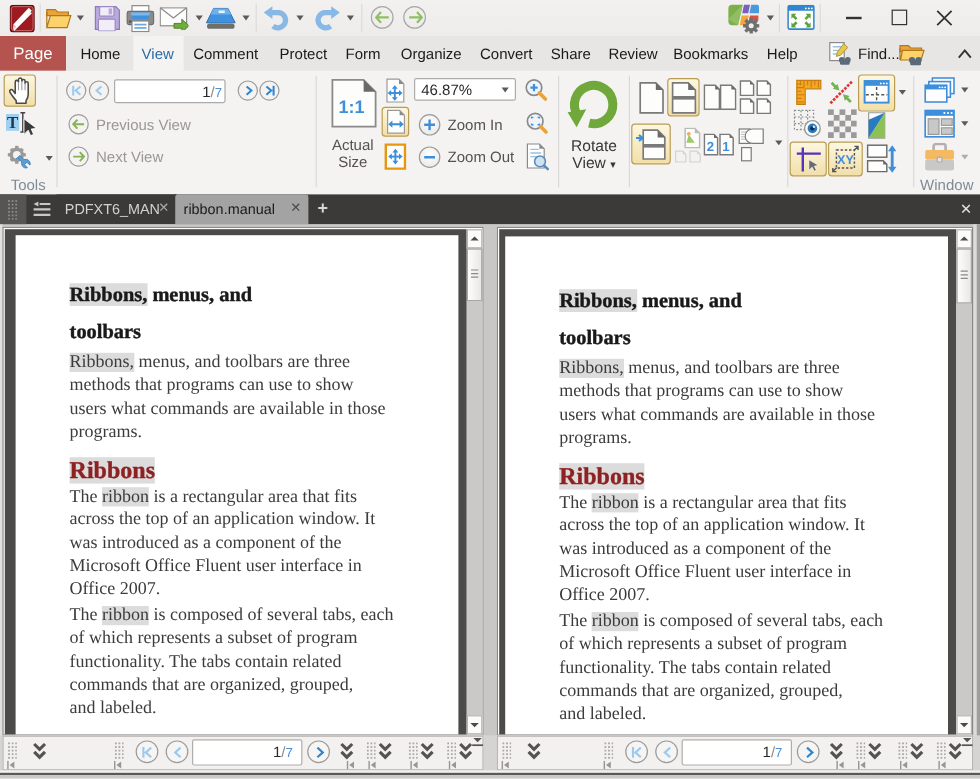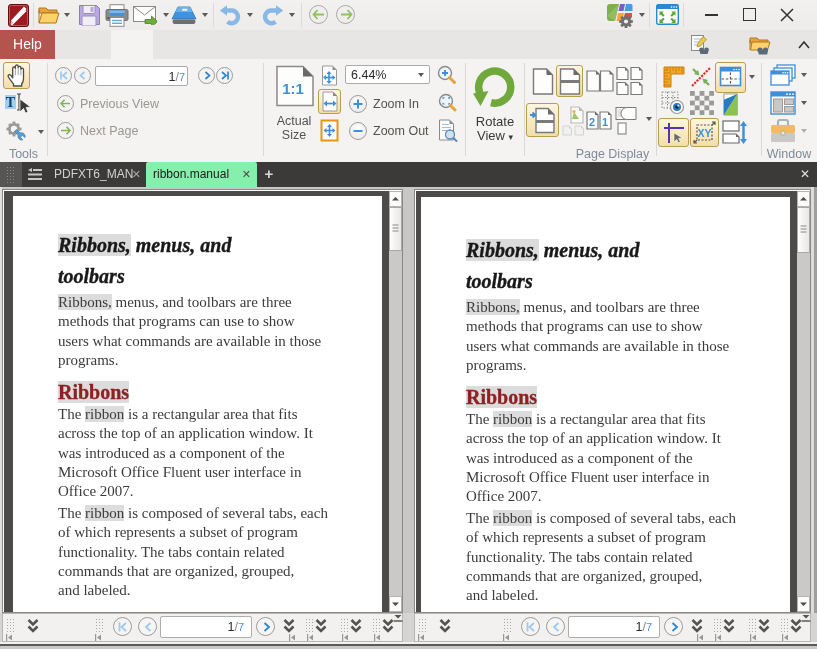--- a/index.html
+++ b/index.html
@@ -4,21 +4,21 @@
 html,body{margin:0;padding:0;}
 #app{position:relative;width:817px;height:649px;font-family:"Liberation Sans",sans-serif;overflow:hidden;background:#f0efed;}
 .ab{position:absolute;}
 .sep{position:absolute;width:1px;background:#dbd9d7;}
 .glabel{position:absolute;font-size:12.5px;color:#7f8b97;text-align:center;white-space:nowrap;}
 .circ{position:absolute;width:17px;height:17px;border:1px solid #9b9b9b;border-radius:50%;box-sizing:border-box;}
 .hlbtn{position:absolute;background:linear-gradient(#fdf7e0,#f2dfa8);border:1px solid #b99c52;border-radius:3px;box-sizing:border-box;}
 .grip{position:absolute;width:8px;background-image:radial-gradient(#aba9a7 0.9px, rgba(0,0,0,0) 1px);background-size:3px 3px;}
 .rlab{position:absolute;font-size:12.5px;color:#55524e;white-space:nowrap;}
 .pagebox{font-family:"Liberation Serif",serif;}
-.h1{position:absolute;font-size:20px;font-weight:bold;line-height:31px;color:#191919;white-space:nowrap;font-style:italic;-webkit-text-stroke:0.35px #191919;}
+.h1{position:absolute;font-size:17px;font-weight:bold;line-height:31px;color:#191919;white-space:nowrap;-webkit-text-stroke:0.35px #191919;}
 .h2{position:absolute;font-size:20px;line-height:24px;font-weight:bold;color:#8e2222;white-space:nowrap;-webkit-text-stroke:0.3px #8e2222;}
 .body{position:absolute;font-size:15px;line-height:19.3px;color:#3b3b3b;white-space:nowrap;}
 .hl{background:#dcdcdc;}
 .sbar{background:#cbc9c7;}
 .sbtn{position:absolute;left:0;width:13px;height:16px;background:#fcfbfa;border:1px solid #b5b3b1;box-sizing:border-box;}
 .sthumb{position:absolute;left:0;width:13px;background:linear-gradient(90deg,#fdfdfc,#e9e7e5);border:1px solid #aaa8a6;box-sizing:border-box;}
 .tbar{background:#f2f1ef;border:1px solid #b8b6b4;box-sizing:border-box;}
 .tcirc{position:absolute;width:19px;height:19px;border:1px solid #9b9b9b;border-radius:50%;box-sizing:border-box;background:#f6f5f4;}
 .pgbox{position:absolute;height:22px;background:#fff;border:1px solid #b0aeac;border-radius:2px;box-sizing:border-box;font-size:12.5px;color:#2a2a2a;text-align:right;line-height:20px;}
 </style></head>
@@ -147,22 +147,36 @@
       </g>
 </svg>
 <div class="ab" style="left:683px;top:3px;width:1px;height:24px;background:#dddbd9"></div>
 <div class="ab" style="left:705px;top:14px;width:13px;height:1.5px;background:#333"></div>
 <div class="ab" style="left:743px;top:8px;width:11px;height:11px;border:1.5px solid #333"></div>
 <svg class="ab" style="left:780px;top:8px" width="14" height="14" viewBox="0 0 14 14">
       <path d="M1 1 L13 13 M13 1 L1 13" stroke="#333" stroke-width="1.5"></path>
     </svg>
 
 <div class="ab" style="left:0;top:30px;width:817px;height:29px;background:#e7e6e4;"></div>
-<div class="ab" style="left:0;top:30px;width:55px;height:29px;background:#b5534f;color:#fff;font-size:14px;text-align:center;line-height:29px;">Help</div>
+<div class="ab" style="left:0;top:30px;width:55px;height:29px;background:#b5534f;color:#fff;font-size:14px;text-align:center;line-height:29px;">Page</div>
 <div class="ab" style="left:111px;top:30px;width:42px;height:29px;background:#f4f3f2;"></div>
+<div class="ab" id="menutabs" style="left:0;top:30px;width:817px;height:29px;font-size:12.5px;color:#1a1a1a;">
+<span class="ab" style="left:67px;top:8px;">Home</span>
+<span class="ab" style="left:118px;top:8px;color:#2a6da8;">View</span>
+<span class="ab" style="left:161px;top:8px;">Comment</span>
+<span class="ab" style="left:233px;top:8px;">Protect</span>
+<span class="ab" style="left:288px;top:8px;">Form</span>
+<span class="ab" style="left:334px;top:8px;">Organize</span>
+<span class="ab" style="left:400px;top:8px;">Convert</span>
+<span class="ab" style="left:459px;top:8px;">Share</span>
+<span class="ab" style="left:507px;top:8px;">Review</span>
+<span class="ab" style="left:561px;top:8px;">Bookmarks</span>
+<span class="ab" style="left:639px;top:8px;">Help</span>
+<span class="ab" style="left:715px;top:8px;">Find...</span>
+</div>
 
 <svg class="ab" style="left:690px;top:34px" width="20" height="21" viewBox="0 0 20 21">
 <rect x="1.5" y="1.5" width="12" height="15" fill="#fdfdfd" stroke="#8a8a8a"></rect>
 <path d="M4 5 h7 M4 8 h7 M4 11 h5" stroke="#9ec0df" stroke-width="1.2"></path>
 <path d="M13 2.5 l3.5 3 -6 6.5 -3.5 1 0.8 -3.6 z" fill="#e8c84a" stroke="#a8923a" stroke-width="0.8"></path>
 <g fill="#5a6a78">
         <circle cx="11.5" cy="16" r="2.4"></circle>
         <circle cx="16.5" cy="16" r="2.4"></circle>
         <rect x="10" y="16" width="8" height="4" rx="1"></rect>
       </g>
@@ -237,21 +251,21 @@
       </svg>
 <div class="circ" style="left:57px;top:36px;"></div>
 <svg class="ab" style="left:60px;top:40px" width="11" height="9" viewBox="0 0 11 9">
         <path d="M4.5 0.8 L1 4.5 L4.5 8.2 M1 4.5 H10" fill="none" stroke="#84b354" stroke-width="1.6"></path>
       </svg>
 <div class="rlab" style="left:80px;top:38px;color:#9b9792;">Previous View</div>
 <div class="circ" style="left:57px;top:63px;"></div>
 <svg class="ab" style="left:60px;top:67px" width="11" height="9" viewBox="0 0 11 9">
         <path d="M6.5 0.8 L10 4.5 L6.5 8.2 M10 4.5 H1" fill="none" stroke="#84b354" stroke-width="1.6"></path>
       </svg>
-<div class="rlab" style="left:80px;top:65px;color:#9b9792;">Next Page</div>
+<div class="rlab" style="left:80px;top:65px;color:#9b9792;">Next View</div>
 
 <svg class="ab" style="left:274px;top:6px" width="42" height="42" viewBox="0 0 42 42">
 <path d="M3 1.5 h26 l10 10 v29 h-36 z" fill="#fdfdfc" stroke="#8a8a8a" stroke-width="1.5"></path>
 <path d="M29 1.5 l10 10 h-10 z" fill="#6a6a6a"></path>
 <text x="19" y="29" font-size="15" font-weight="bold" fill="#3d8edb" text-anchor="middle" font-family="Liberation Sans,sans-serif">1:1</text>
 </svg>
 <div class="rlab" style="left:263px;top:55px;width:62px;text-align:center;">Actual<br>Size</div>
 
 <svg class="ab" style="left:320px;top:6px" width="19" height="21" viewBox="0 0 19 21">
 <path d="M2.5 1 h10 l4 4 v15 h-14 z" fill="#fdfdfc" stroke="#9a9a9a"></path>
@@ -281,21 +295,21 @@
           <path d="M9.5 5 l2.5 3 h-5 z"></path>
           <path d="M9.5 18 l2.5-3 h-5 z"></path>
           <path d="M3.5 11.5 l3-2.5 v5 z"></path>
           <path d="M15.5 11.5 l-3-2.5 v5 z"></path>
           <rect x="8.7" y="7" width="1.6" height="9"></rect>
           <rect x="5.5" y="10.7" width="8" height="1.6"></rect>
         </g>
 </svg>
 
 <div class="ab" style="left:345px;top:6px;width:85px;height:19px;background:#fff;border:1px solid #ababab;border-radius:2px;box-sizing:border-box;"></div>
-<div class="ab" style="left:351px;top:9px;font-size:12.5px;color:#2a2a2a;">6.44%</div>
+<div class="ab" style="left:351px;top:9px;font-size:12.5px;color:#2a2a2a;">46.87%</div>
 <svg class="ab" style="left:417px;top:13px" width="8" height="6">
         <path d="M1 1 L4 5 L7 1 Z" fill="#5a5a5a"></path>
       </svg>
 <div class="circ" style="left:349px;top:36px;width:18px;height:18px;background:radial-gradient(circle at 50% 35%,#fefefe,#e8e6e4);"></div>
 <svg class="ab" style="left:353px;top:40px" width="10" height="10" viewBox="0 0 10 10">
         <path d="M5 0.5 V9.5 M0.5 5 H9.5" stroke="#3d8edb" stroke-width="2"></path>
       </svg>
 <div class="rlab" style="left:373px;top:38px;">Zoom In</div>
 <div class="circ" style="left:349px;top:63px;width:18px;height:18px;background:radial-gradient(circle at 50% 35%,#fefefe,#e8e6e4);"></div>
 <svg class="ab" style="left:353px;top:67px" width="10" height="10" viewBox="0 0 10 10">
@@ -395,21 +409,20 @@
 </svg>
 <svg class="ab" style="left:615px;top:46px" width="26" height="31" viewBox="0 0 26 31">
 <rect x="1" y="2.5" width="9" height="12" fill="#fdfdfc" stroke="#7a7a7a"></rect>
         <path d="M2.5 5 h6 M2.5 7 h6 M2.5 9 h6 M2.5 11 h6" stroke="#b8b8b8" stroke-width="0.8"></path>
 <path d="M12 2.5 h9 v12 h-9 a4 4 0 0 1 0 -12 z" fill="#fdfdfc" stroke="#7a7a7a"></path>
 <rect x="3" y="18" width="8" height="11" fill="#fdfdfc" stroke="#7a7a7a"></rect>
 </svg>
 <svg class="ab" style="left:645px;top:57px" width="8" height="6">
         <path d="M1 1 L4 5 L7 1 Z" fill="#5a5a5a"></path>
       </svg>
-<div class="glabel" style="left:524px;top:88px;width:177px;">Page Display</div>
 
 <svg class="ab" style="left:662px;top:6px" width="24" height="24" viewBox="0 0 24 24">
 <path d="M2 2 h20 v7 h-13 v13 h-7 z" fill="#f5a623" stroke="#c87d10" stroke-width="1"></path>
 <path d="M5 2 v4 M8 2 v6 M11 2 v4 M14 2 v6 M17 2 v4 M20 2 v6 M2 5 h4 M2 8 h6 M2 11 h4 M2 14 h6 M2 17 h4 M2 20 h6" stroke="#c87d10" stroke-width="0.9"></path>
 </svg>
 <svg class="ab" style="left:690px;top:7px" width="22" height="22" viewBox="0 0 22 22">
 <path d="M2 20 L20 2" stroke="#e03030" stroke-width="2.2" stroke-dasharray="2.2 1.1"></path>
 <path d="M9.5 9.5 l-1.5-5.5 -4 4 z" fill="#74b254"></path>
         <path d="M7.5 7.5 l-4.5-4.5" stroke="#74b254" stroke-width="2.2"></path>
 <path d="M12.5 12.5 l1.5 5.5 4-4 z" fill="#74b254"></path>
@@ -516,21 +529,21 @@
 </div>
 
 <div class="ab" style="left:0;top:162px;width:817px;height:25px;background:#3b3a39;">
 <div class="ab" style="left:0;top:0;width:22px;height:25px;background:#565554;"></div>
 <div class="grip" style="left:6px;top:4px;width:9px;height:17px;background-image:radial-gradient(#8a8988 0.9px, rgba(0,0,0,0) 1px);"></div>
 <svg class="ab" style="left:27px;top:6px" width="16" height="13" viewBox="0 0 16 13">
 <path d="M6 2 H15 M1 6.5 H15 M1 11 H15" stroke="#c8c7c6" stroke-width="1.8"></path>
 <path d="M5 0 v4 l-4 -2 z" fill="#c8c7c6"></path>
 </svg>
 <div class="ab" style="left:47px;top:0;width:99px;height:15px;background:#3b3a39;border-right:1px solid #2e2d2c;color:#d2d1d0;font-size:12px;line-height:25px;"><span style="margin-left:7px;">PDFXT6_MAN</span><span style="position:absolute;right:5px;top:0;color:#a8a7a6;font-size:11px;">✕</span></div>
-<div class="ab" style="left:146px;top:0;width:111px;height:25px;background:#86efac;border-radius:2px 2px 0 0;color:#1a1a1a;font-size:12px;line-height:25px;"><span style="margin-left:7px;">ribbon.manual</span><span style="position:absolute;right:6px;top:0;color:#4a4a4a;font-size:11px;">✕</span></div>
+<div class="ab" style="left:146px;top:0;width:111px;height:25px;background:#a3a3a3;border-radius:2px 2px 0 0;color:#1a1a1a;font-size:12px;line-height:25px;"><span style="margin-left:7px;">ribbon.manual</span><span style="position:absolute;right:6px;top:0;color:#4a4a4a;font-size:11px;">✕</span></div>
 <div class="ab" style="left:261px;top:4px;width:16px;height:16px;color:#d8d7d6;font-size:15px;font-weight:bold;text-align:center;line-height:16px;">+</div>
 <div class="ab" style="right:7px;top:5px;color:#e4e3e2;font-size:12px;">✕</div>
 </div>
 
 <div class="ab" id="docarea" style="left:0;top:187px;width:817px;height:426px;background:#c9c7c5;">
 <div class="ab" style="left:0;top:0;width:2px;height:426px;background:#e2e0de;"></div>
 <div class="ab" style="left:811px;top:0;width:3px;height:426px;background:#dedcda;"></div>
 <div class="ab" style="left:814px;top:0;width:3px;height:426px;background:#a09e9c;"></div>
 
 <div class="ab" style="left:2px;top:2px;width:401px;height:424px;background:#fff;border:1px solid #8a8886;box-sizing:border-box;">

